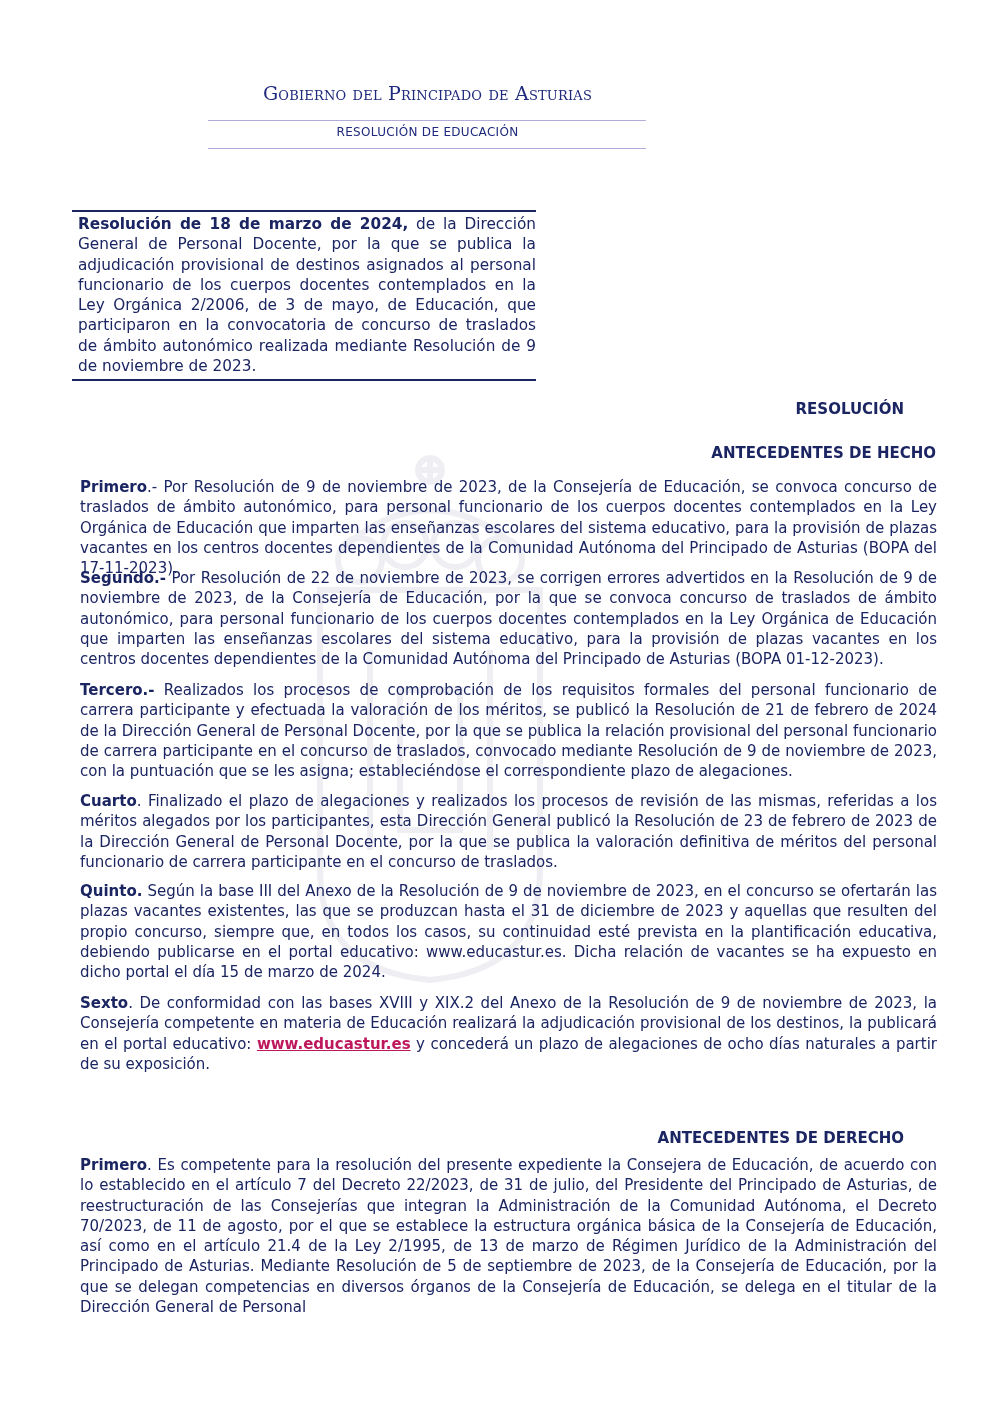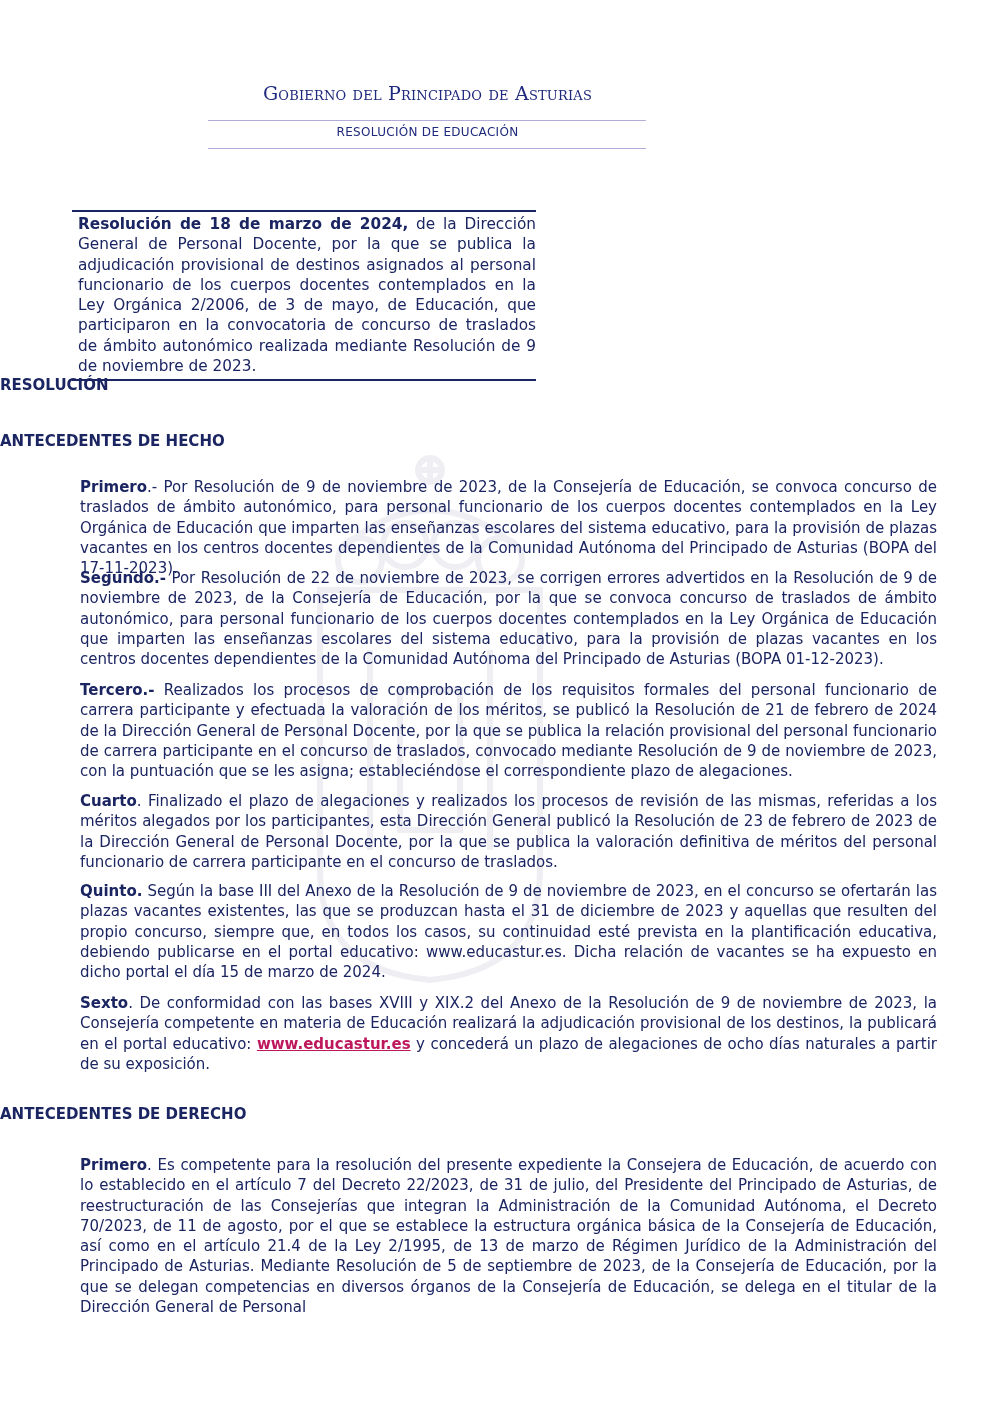--- a/index.html
+++ b/index.html
@@ -22,22 +22,22 @@
       font-family: "DejaVu Sans", sans-serif; font-size: 12px; letter-spacing: 0.3px; color: #1f2a7c;
     }
     .summary {
       position: absolute; left: 72px; top: 178px; width: 464px;
       border-top: 2px solid #1b2562; border-bottom: 2px solid #1b2562;
       padding: 2px 0 3px 6px; box-sizing: border-box;
       font-size: 15.3px; line-height: 20.3px; text-align: justify; text-align-last: left; margin-top: 32px;
     }
     .summary b { font-weight: bold; }
     .section-title {
-      position: absolute; left: 0; width: 904px; text-align: left;
-      font-weight: bold; font-size: 15px;
+      position: absolute; left: 0; width: 904px; text-align: right;
+      font-weight: bold; font-size: 15px; margin-top: 24px;
     }
     .para {
       position: absolute; left: 80px; width: 857px;
       font-size: 15px; line-height: 20.3px; text-align: justify; text-align-last: left;
     }
     .para b { font-weight: bold; }
     .para a { color: #be185d; font-weight: bold; text-decoration: underline; }
   </style>
 </head>
 <body>
@@ -59,21 +59,21 @@
 </svg>
 
 <div class="hdr-title">Gobierno del Principado de Asturias</div>
 <div class="hdr-rule" style="top:120px;"></div>
 <div class="hdr-sub">RESOLUCIÓN DE EDUCACIÓN</div>
 <div class="hdr-rule" style="top:148px;"></div>
 
 <div class="summary"><b>Resolución de 18 de marzo de 2024,</b><span> de la Dirección General de Personal Docente, por la que se publica la adjudicación provisional de destinos asignados al personal funcionario de los cuerpos docentes contemplados en la Ley Orgánica 2/2006, de 3 de mayo, de Educación, que participaron en la convocatoria de concurso de traslados de ámbito autonómico realizada mediante Resolución de 9 de noviembre de 2023.</span></div>
 
 <div class="section-title" style="top:376px;">RESOLUCIÓN</div>
-<div class="section-title" style="top:432px;">ANTECEDENTES DE HECHO</div>
+<div class="section-title" style="top:420px;padding-left:32px;">ANTECEDENTES DE HECHO</div>
 
 <div class="para" style="top:477px;"><b>Primero</b><span>.- </span><span>Por Resolución de 9 de noviembre de 2023, de la Consejería de Educación, se convoca concurso de traslados de ámbito autonómico, para personal funcionario de los cuerpos docentes contemplados en la Ley Orgánica de Educación que imparten las enseñanzas escolares del sistema educativo, para la provisión de plazas vacantes en los centros docentes dependientes de la Comunidad Autónoma del Principado de Asturias (BOPA del 17-11-2023).</span></div>
 
 <div class="para" style="top:568px;"><b>Segundo.-</b><span> </span><span>Por Resolución de 22 de noviembre de 2023, se corrigen errores advertidos en la Resolución de 9 de noviembre de 2023, de la Consejería de Educación, por la que se convoca concurso de traslados de ámbito autonómico, para personal funcionario de los cuerpos docentes contemplados en la Ley Orgánica de Educación que imparten las enseñanzas escolares del sistema educativo, para la provisión de plazas vacantes en los centros docentes dependientes de la Comunidad Autónoma del Principado de Asturias (BOPA 01-12-2023).</span></div>
 
 <div class="para" style="top:680px;"><b>Tercero.-</b><span> </span><span>Realizados los procesos de comprobación de los requisitos formales del personal funcionario de carrera participante y efectuada la valoración de los méritos, se publicó la Resolución de 21 de febrero de 2024 de la Dirección General de Personal Docente, por la que se publica la relación provisional del personal funcionario de carrera participante en el concurso de traslados, convocado mediante Resolución de 9 de noviembre de 2023, con la puntuación que se les asigna; estableciéndose el correspondiente plazo de alegaciones.</span></div>
 
 <div class="para" style="top:791px;"><b>Cuarto</b><span>. </span><span>Finalizado el plazo de alegaciones y realizados los procesos de revisión de las mismas, referidas a los méritos alegados por los participantes, esta Dirección General publicó la Resolución de 23 de febrero de 2023 de la Dirección General de Personal Docente, por la que se publica la valoración definitiva de méritos del personal funcionario de carrera participante en el concurso de traslados.</span></div>
 
 <div class="para" style="top:881px;"><b>Quinto.</b><span> </span><span>Según la base III del Anexo de la Resolución de 9 de noviembre de 2023, en el concurso se ofertarán las plazas vacantes existentes, las que se produzcan hasta el 31 de diciembre de 2023 y aquellas que resulten del propio concurso, siempre que, en todos los casos, su continuidad esté prevista en la plantificación educativa, debiendo publicarse en el portal educativo: www.educastur.es. Dicha relación de vacantes se ha expuesto en dicho portal el día 15 de marzo de 2024.</span></div>

